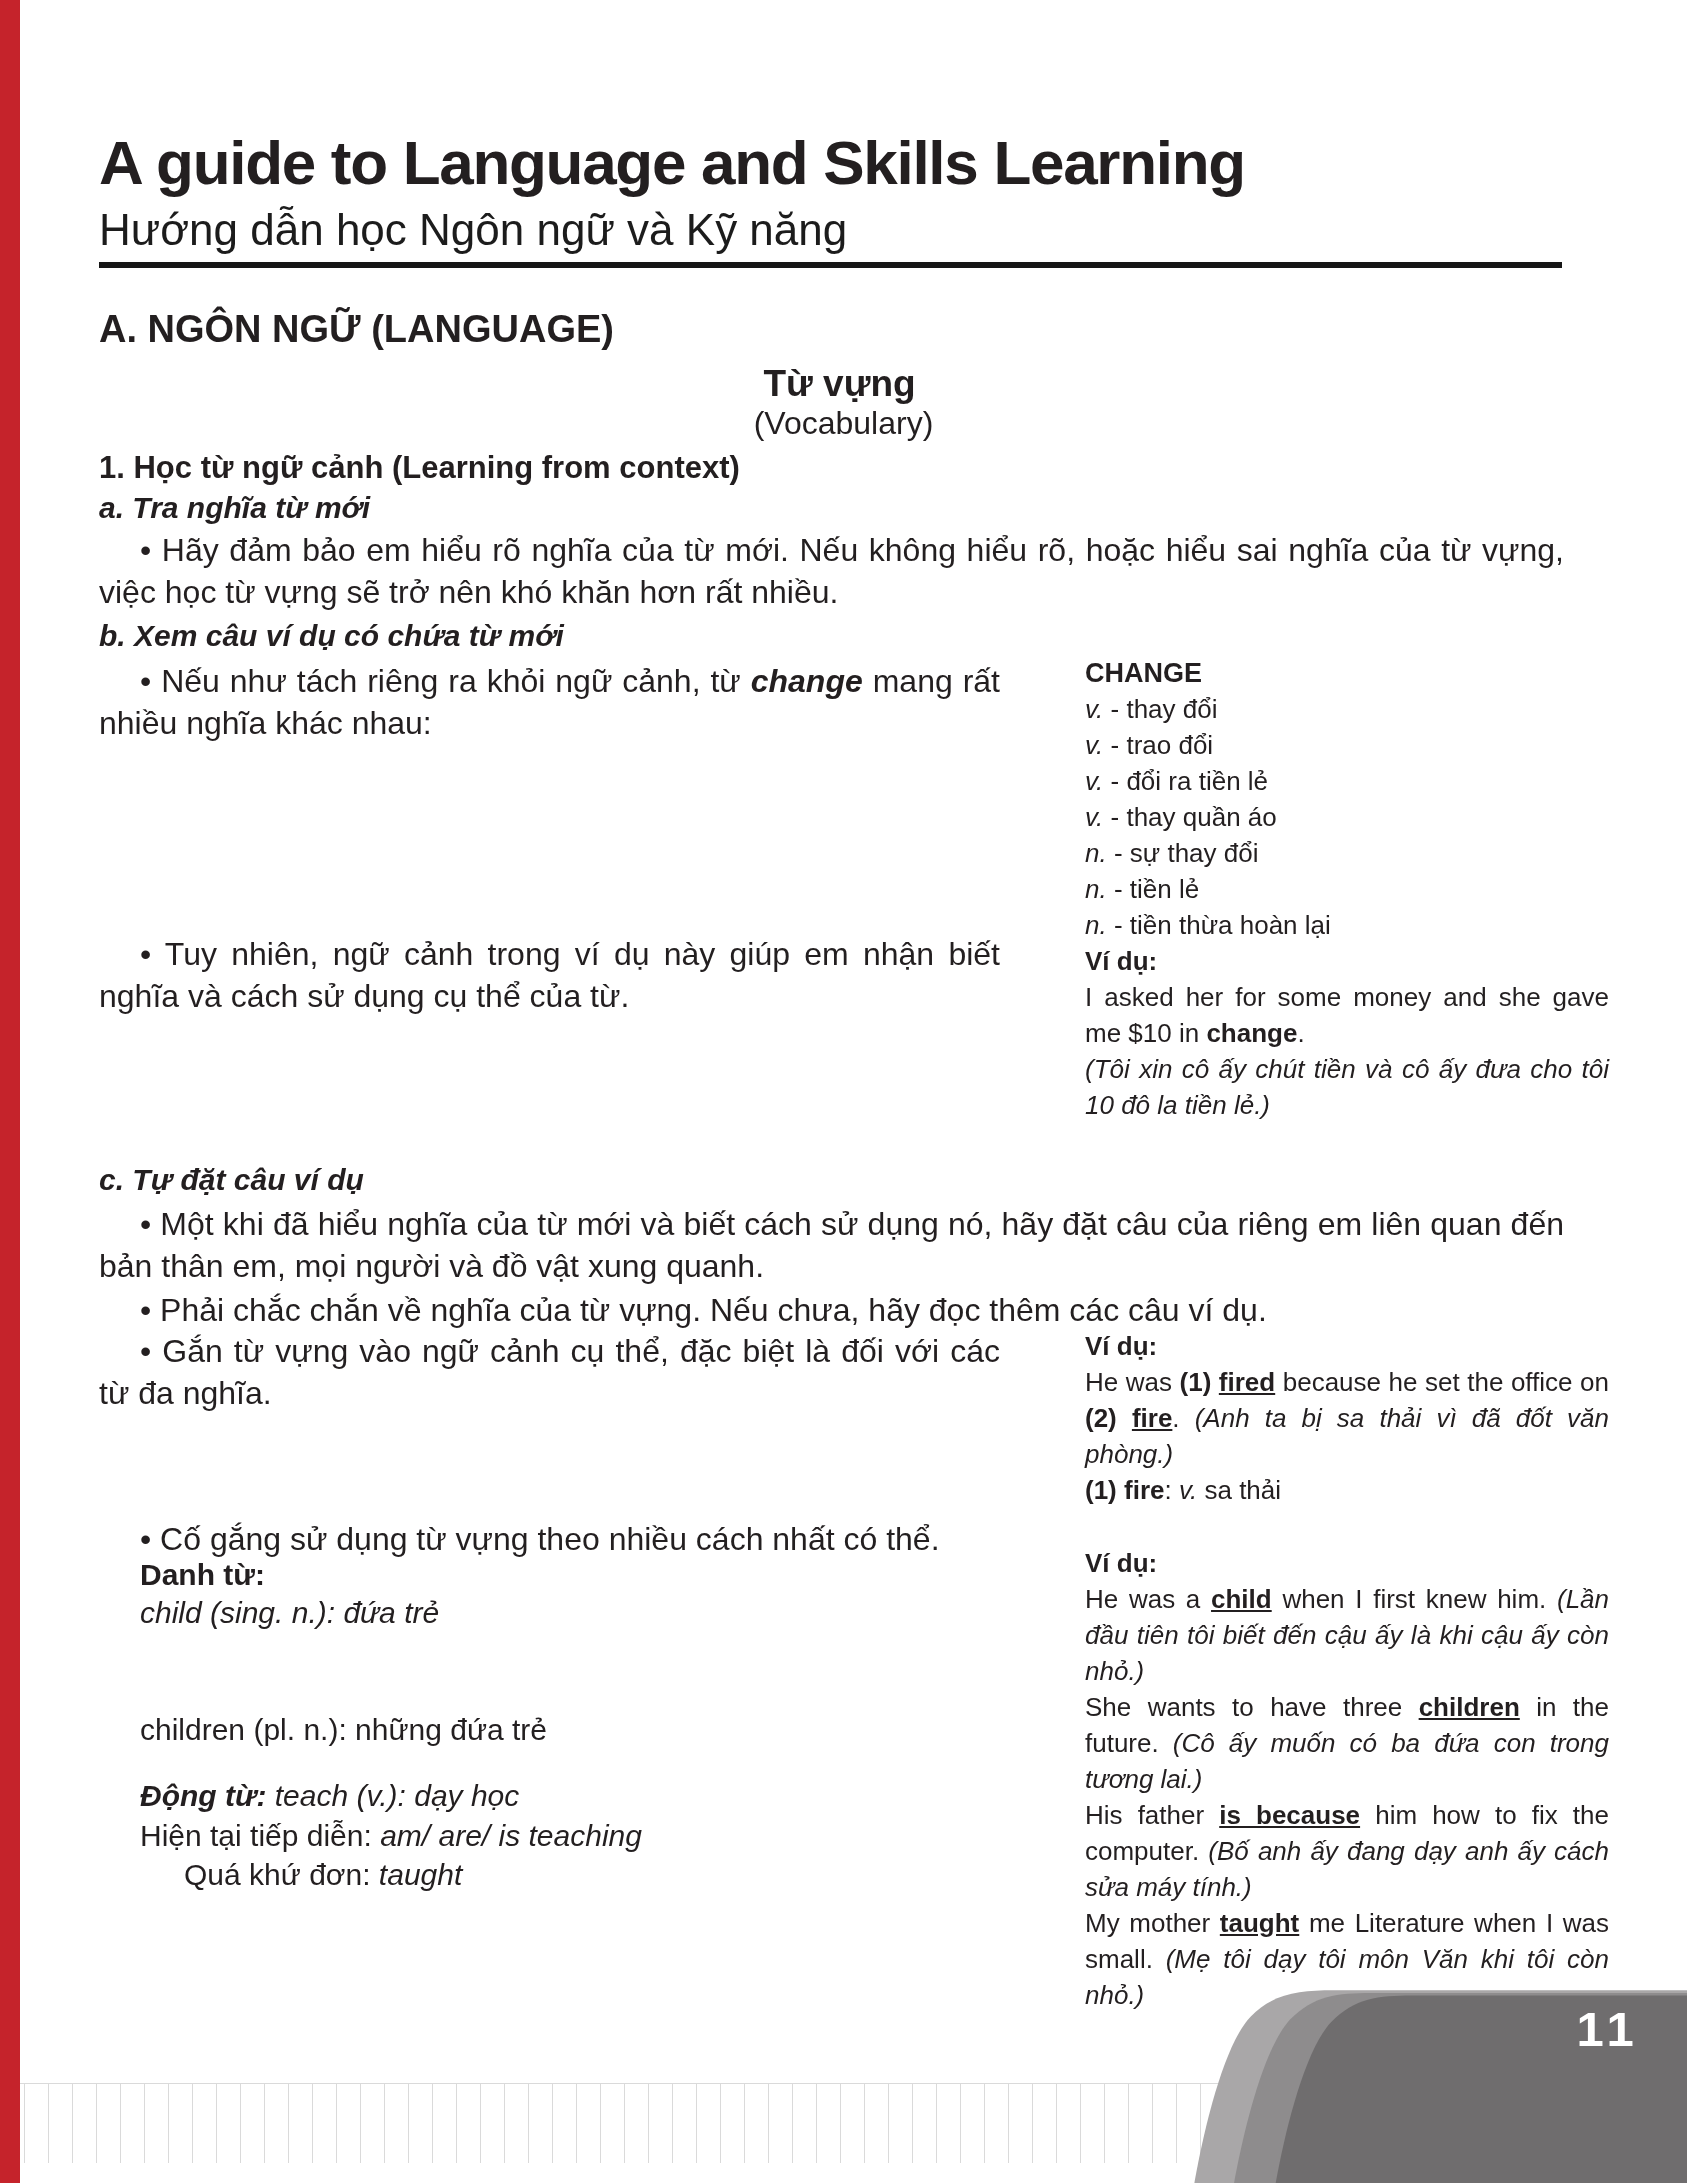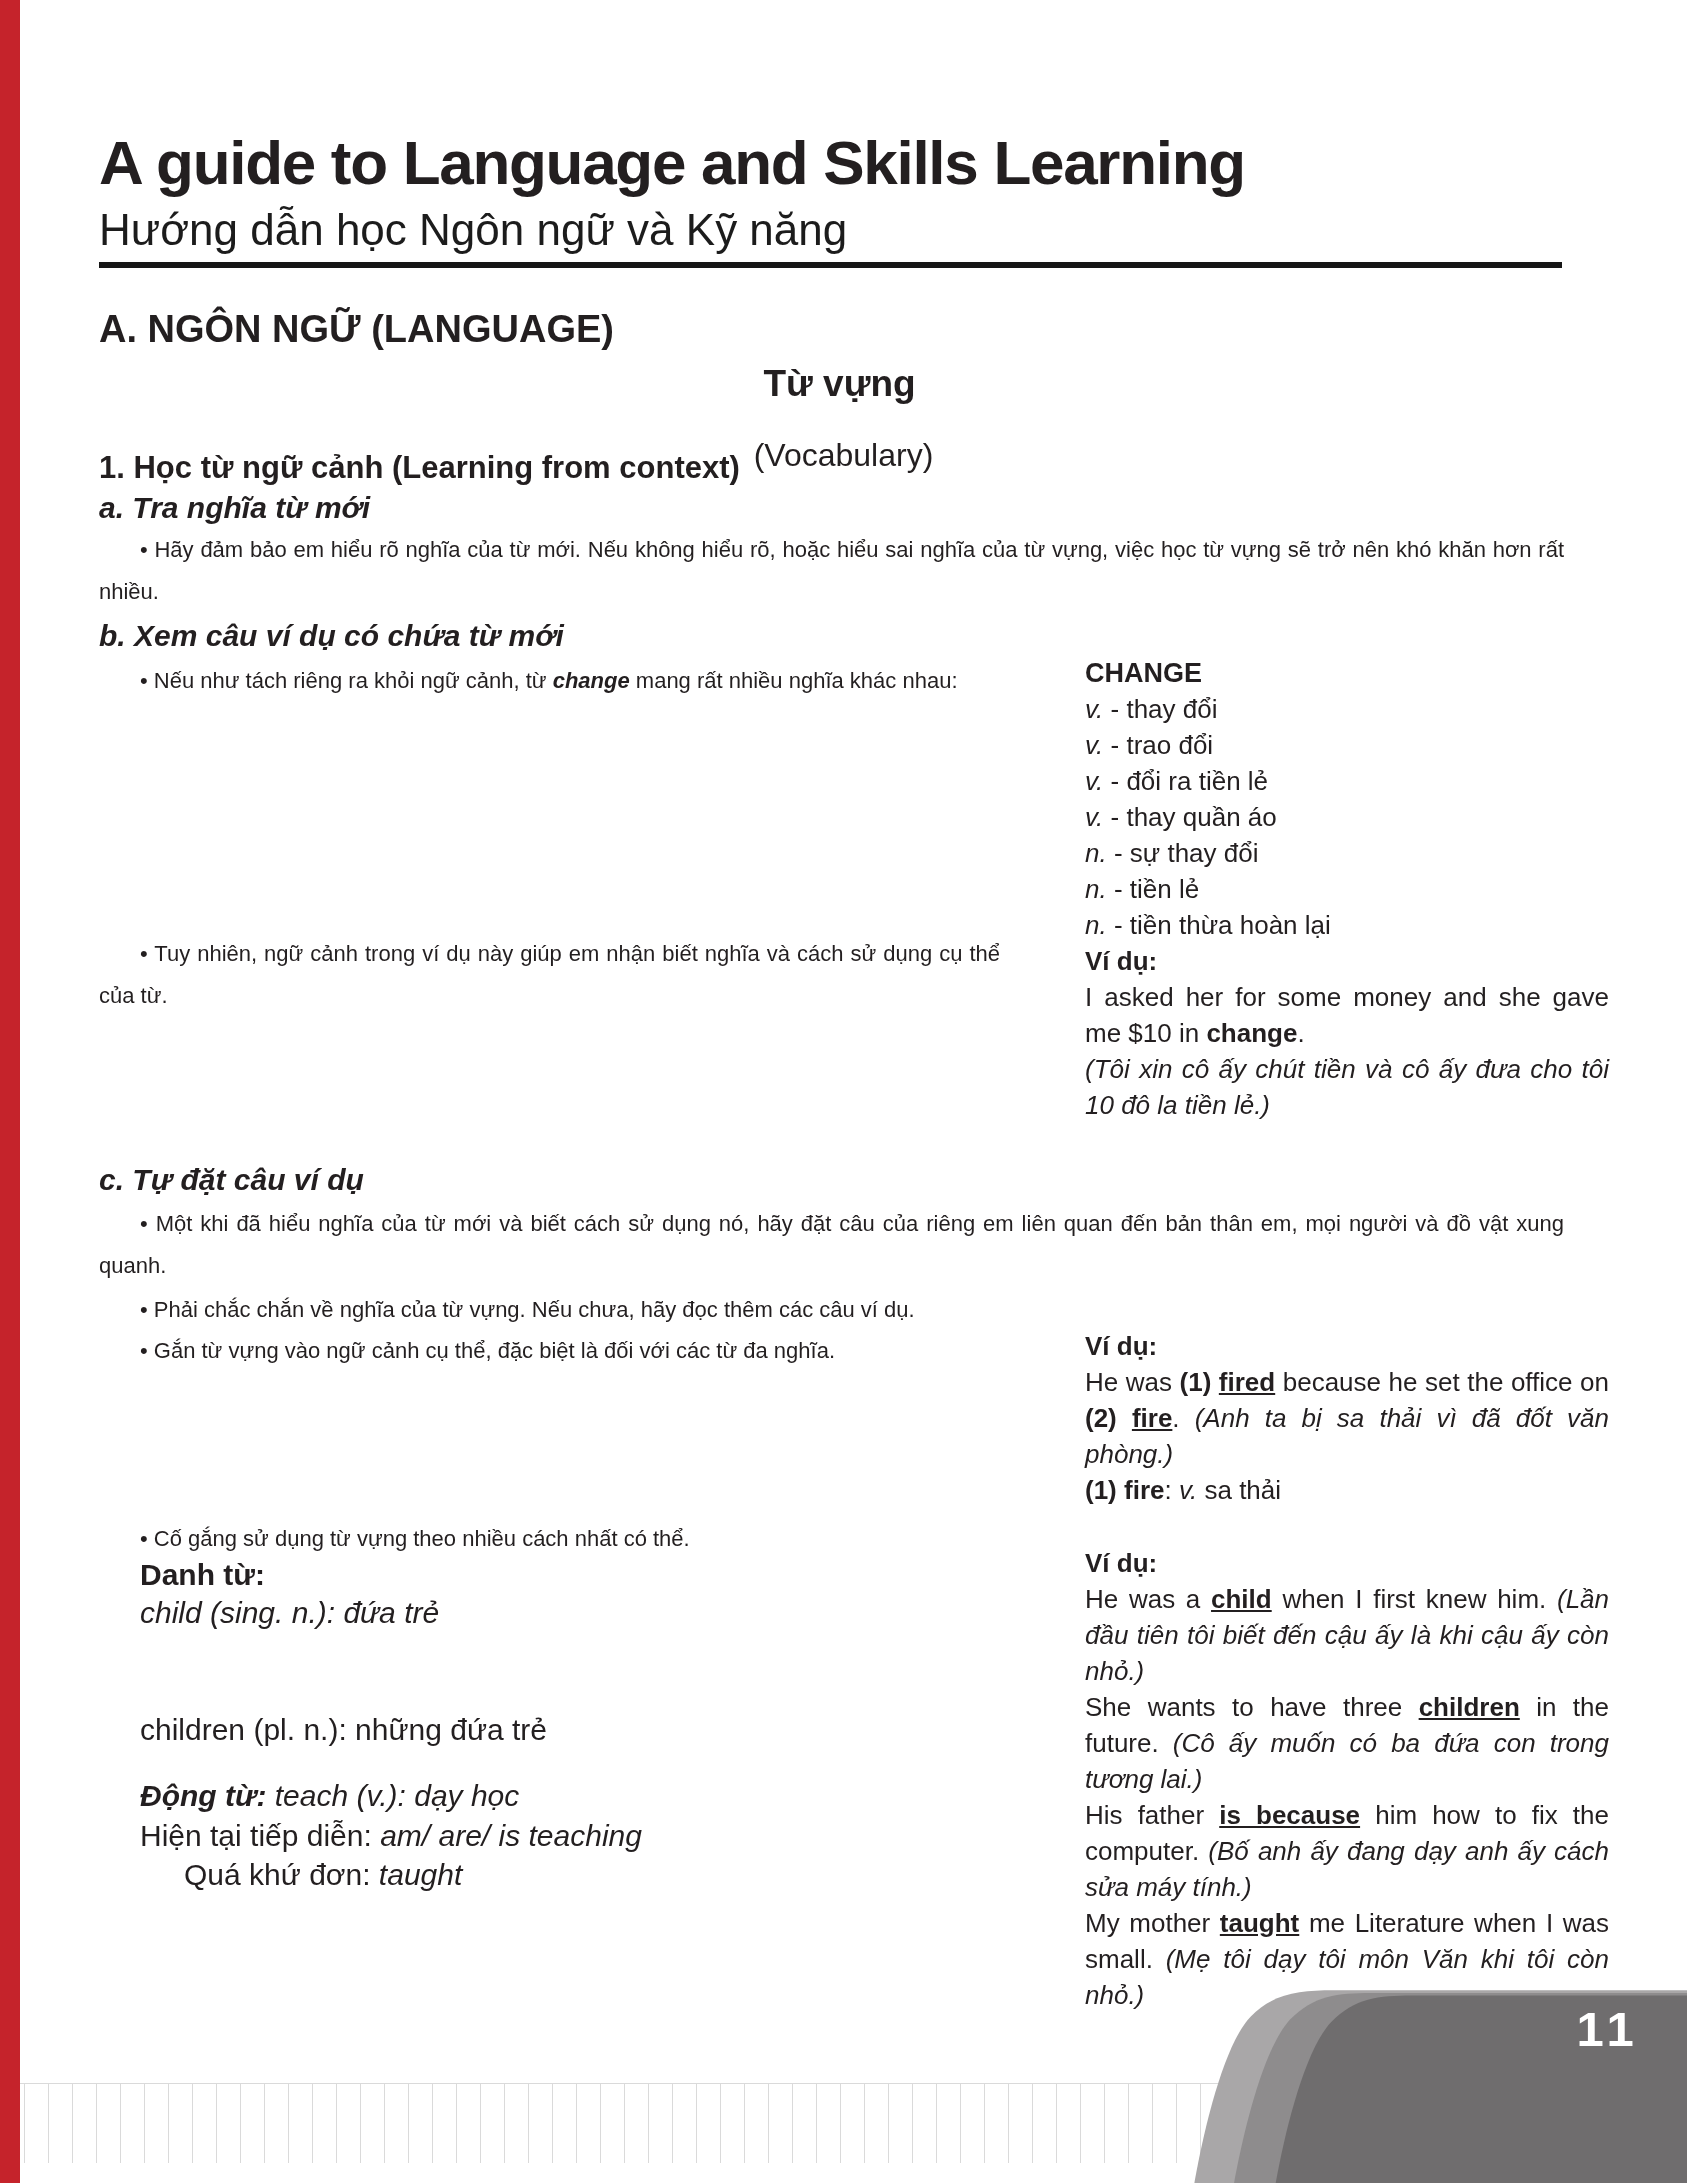--- a/index.html
+++ b/index.html
@@ -10,28 +10,28 @@
 
   
   #red-bar{left:0;top:0;width:20px;height:2183px;background:#c5232b;z-index:5;}
   #title{left:99px;top:127px;font-size:62px;font-weight:bold;letter-spacing:-1.3px;white-space:nowrap;}
   #subtitle{left:99px;top:205px;font-size:44px;font-weight:normal;color:#1c1c1c;white-space:nowrap;}
   #rule{left:99px;top:262px;width:1463px;height:6px;background:#161616;}
 
   
   #lang-heading{left:99px;top:308px;font-size:38px;font-weight:bold;white-space:nowrap;}
   #topic-title{left:0;top:363px;width:1679px;text-align:center;font-size:37px;font-weight:bold;}
-  #topic-sub{left:0;top:405px;width:1687px;text-align:center;font-size:32px;margin-top:32px;}
+  #topic-sub{left:0;top:405px;width:1687px;text-align:center;font-size:32px;}
   #lesson1{left:99px;top:450px;font-size:31px;font-weight:bold;white-space:nowrap;}
   #part-a{left:99px;top:491px;font-size:30px;font-weight:bold;font-style:italic;white-space:nowrap;}
   #part-b{left:99px;top:619px;font-size:30px;font-weight:bold;font-style:italic;white-space:nowrap;}
   #part-c{left:99px;top:1163px;font-size:30px;font-weight:bold;font-style:italic;white-space:nowrap;}
 
   
-  .body-par{font-size:22px;line-height:42px;text-align:justify;text-indent:41px;}
+  .body-par{font-size:32px;line-height:42px;text-align:justify;text-indent:41px;}
   #bullet-a{left:99px;top:529px;width:1465px;}
   #bullet-b1{left:99px;top:660px;width:901px;}
   #bullet-b2{left:99px;top:933px;width:901px;}
   #bullet-c1{left:99px;top:1203px;width:1465px;}
   #bullet-c2{left:99px;top:1289px;width:1465px;}
   #bullet-c3{left:99px;top:1330px;width:901px;}
   #bullet-c4{left:99px;top:1518px;width:901px;}
 
   
   .form-line{font-size:30px;line-height:37px;white-space:nowrap;}

